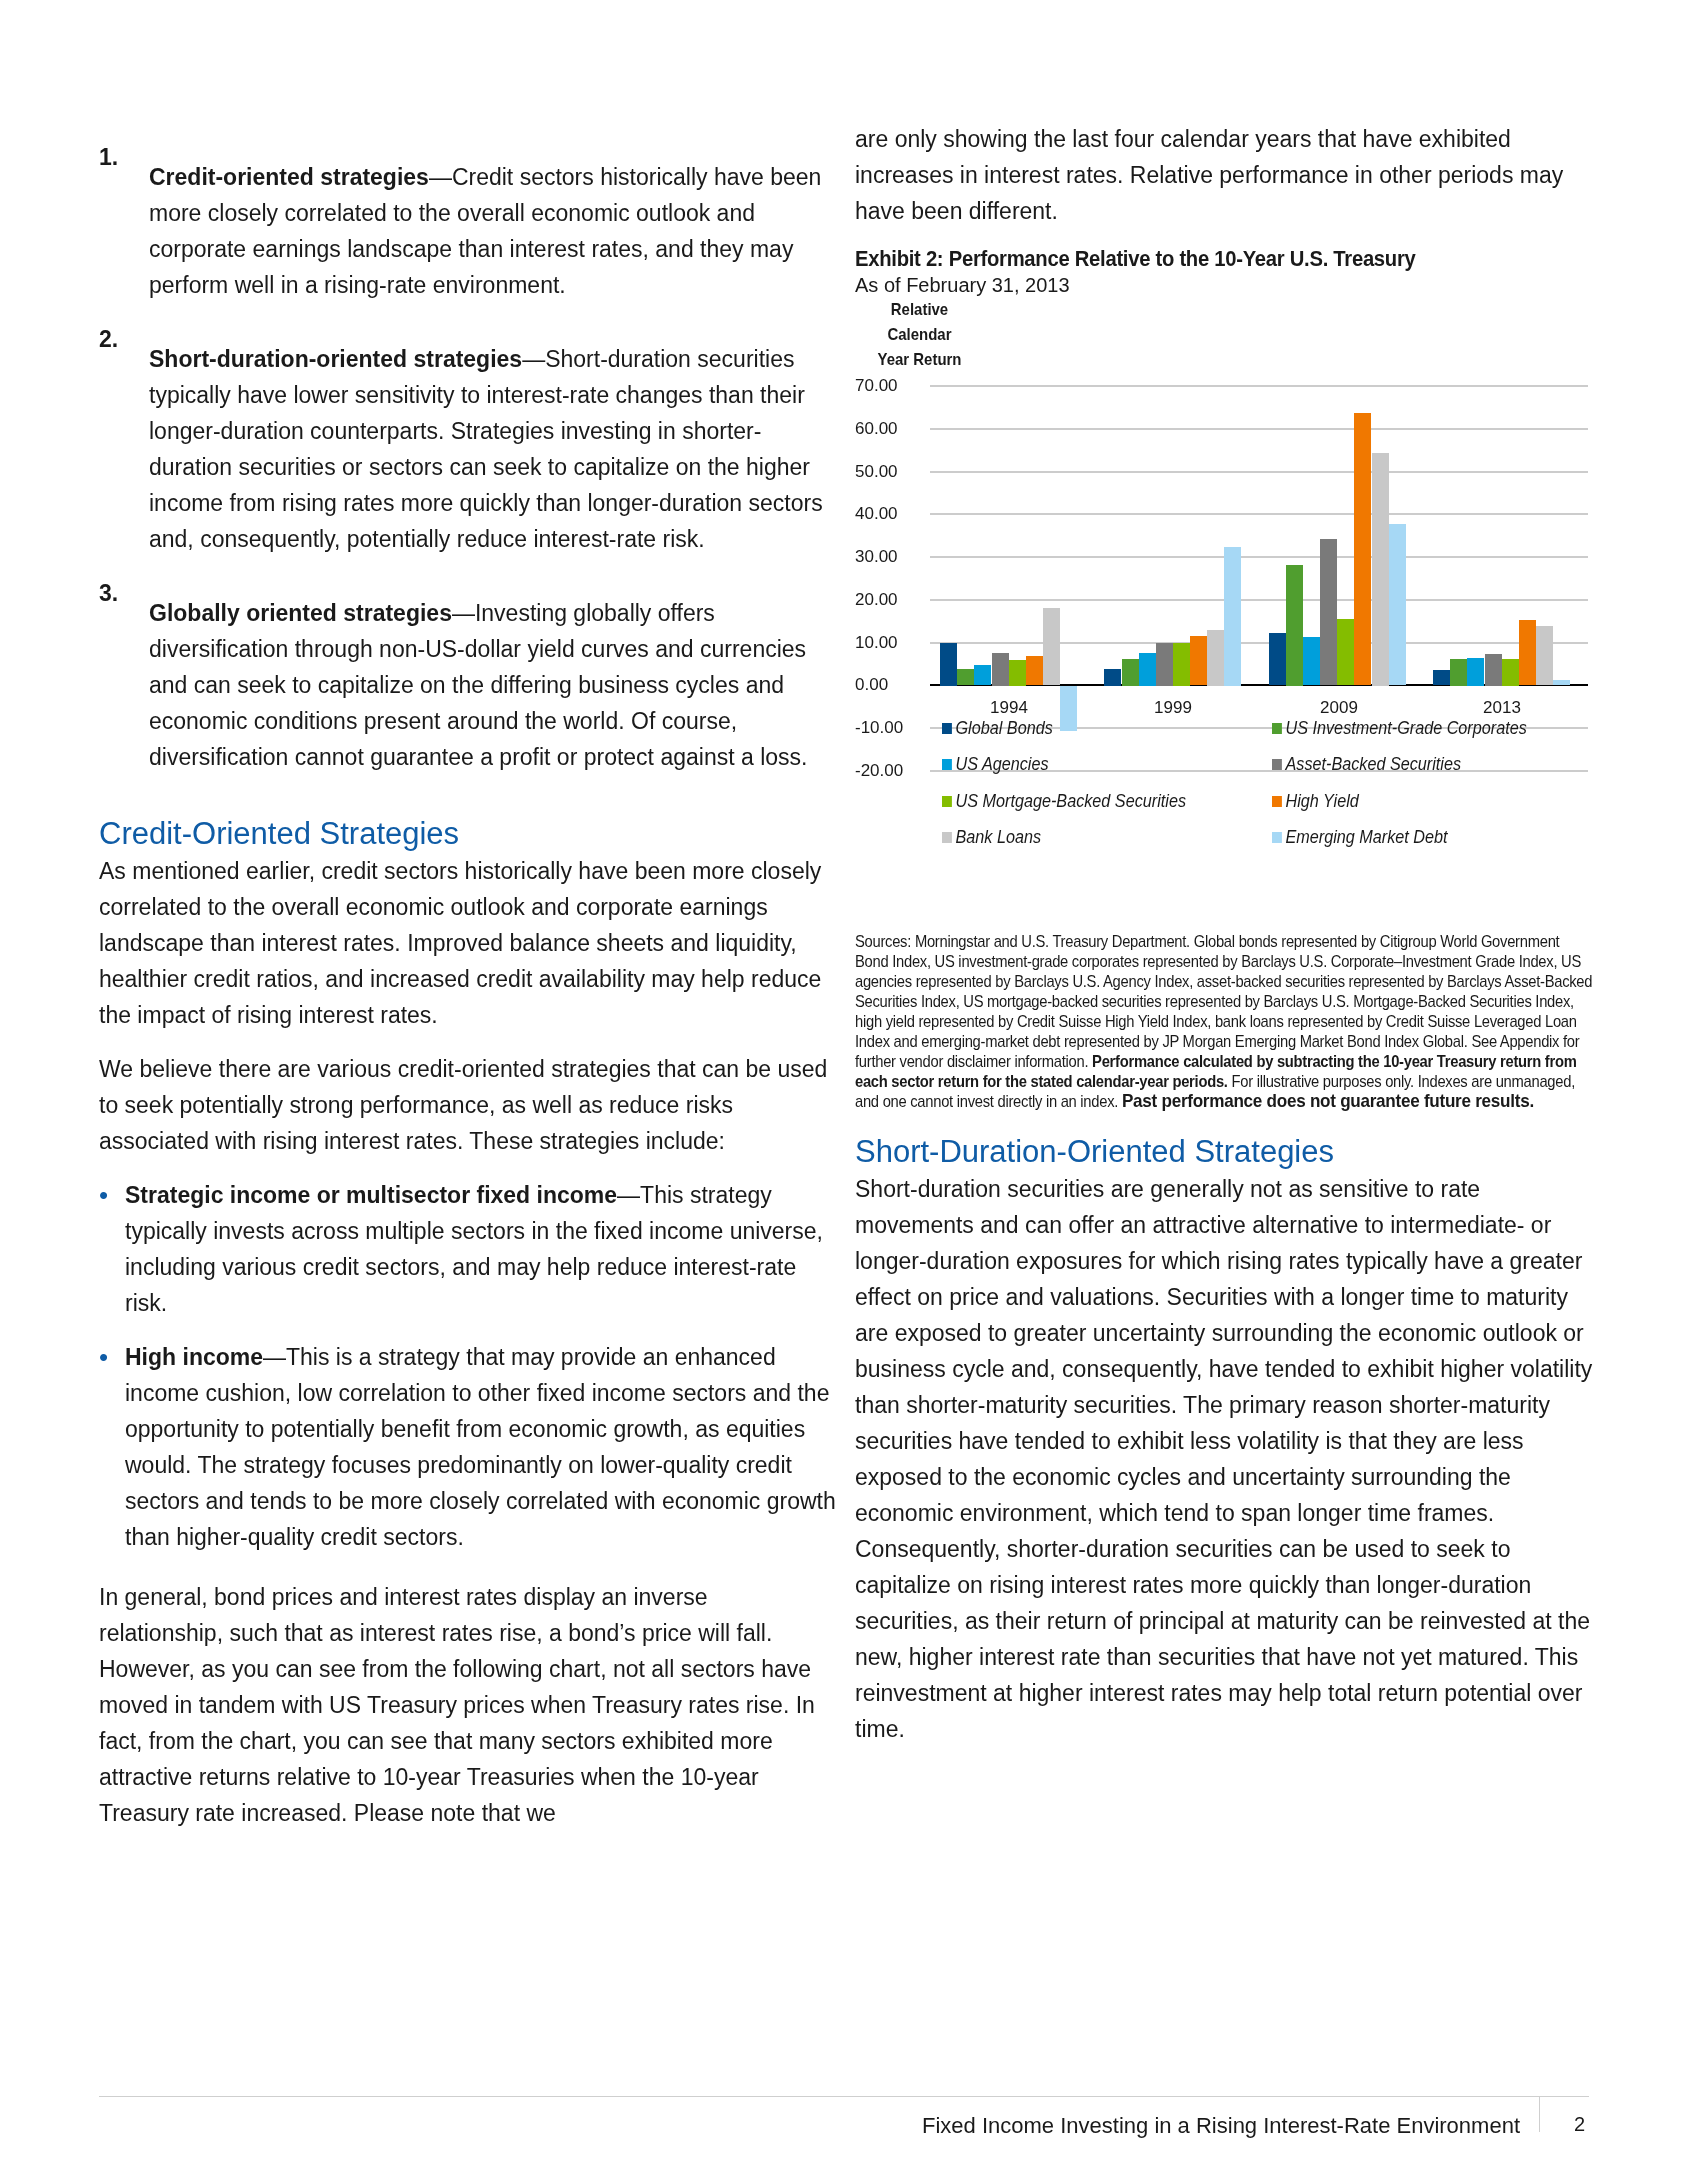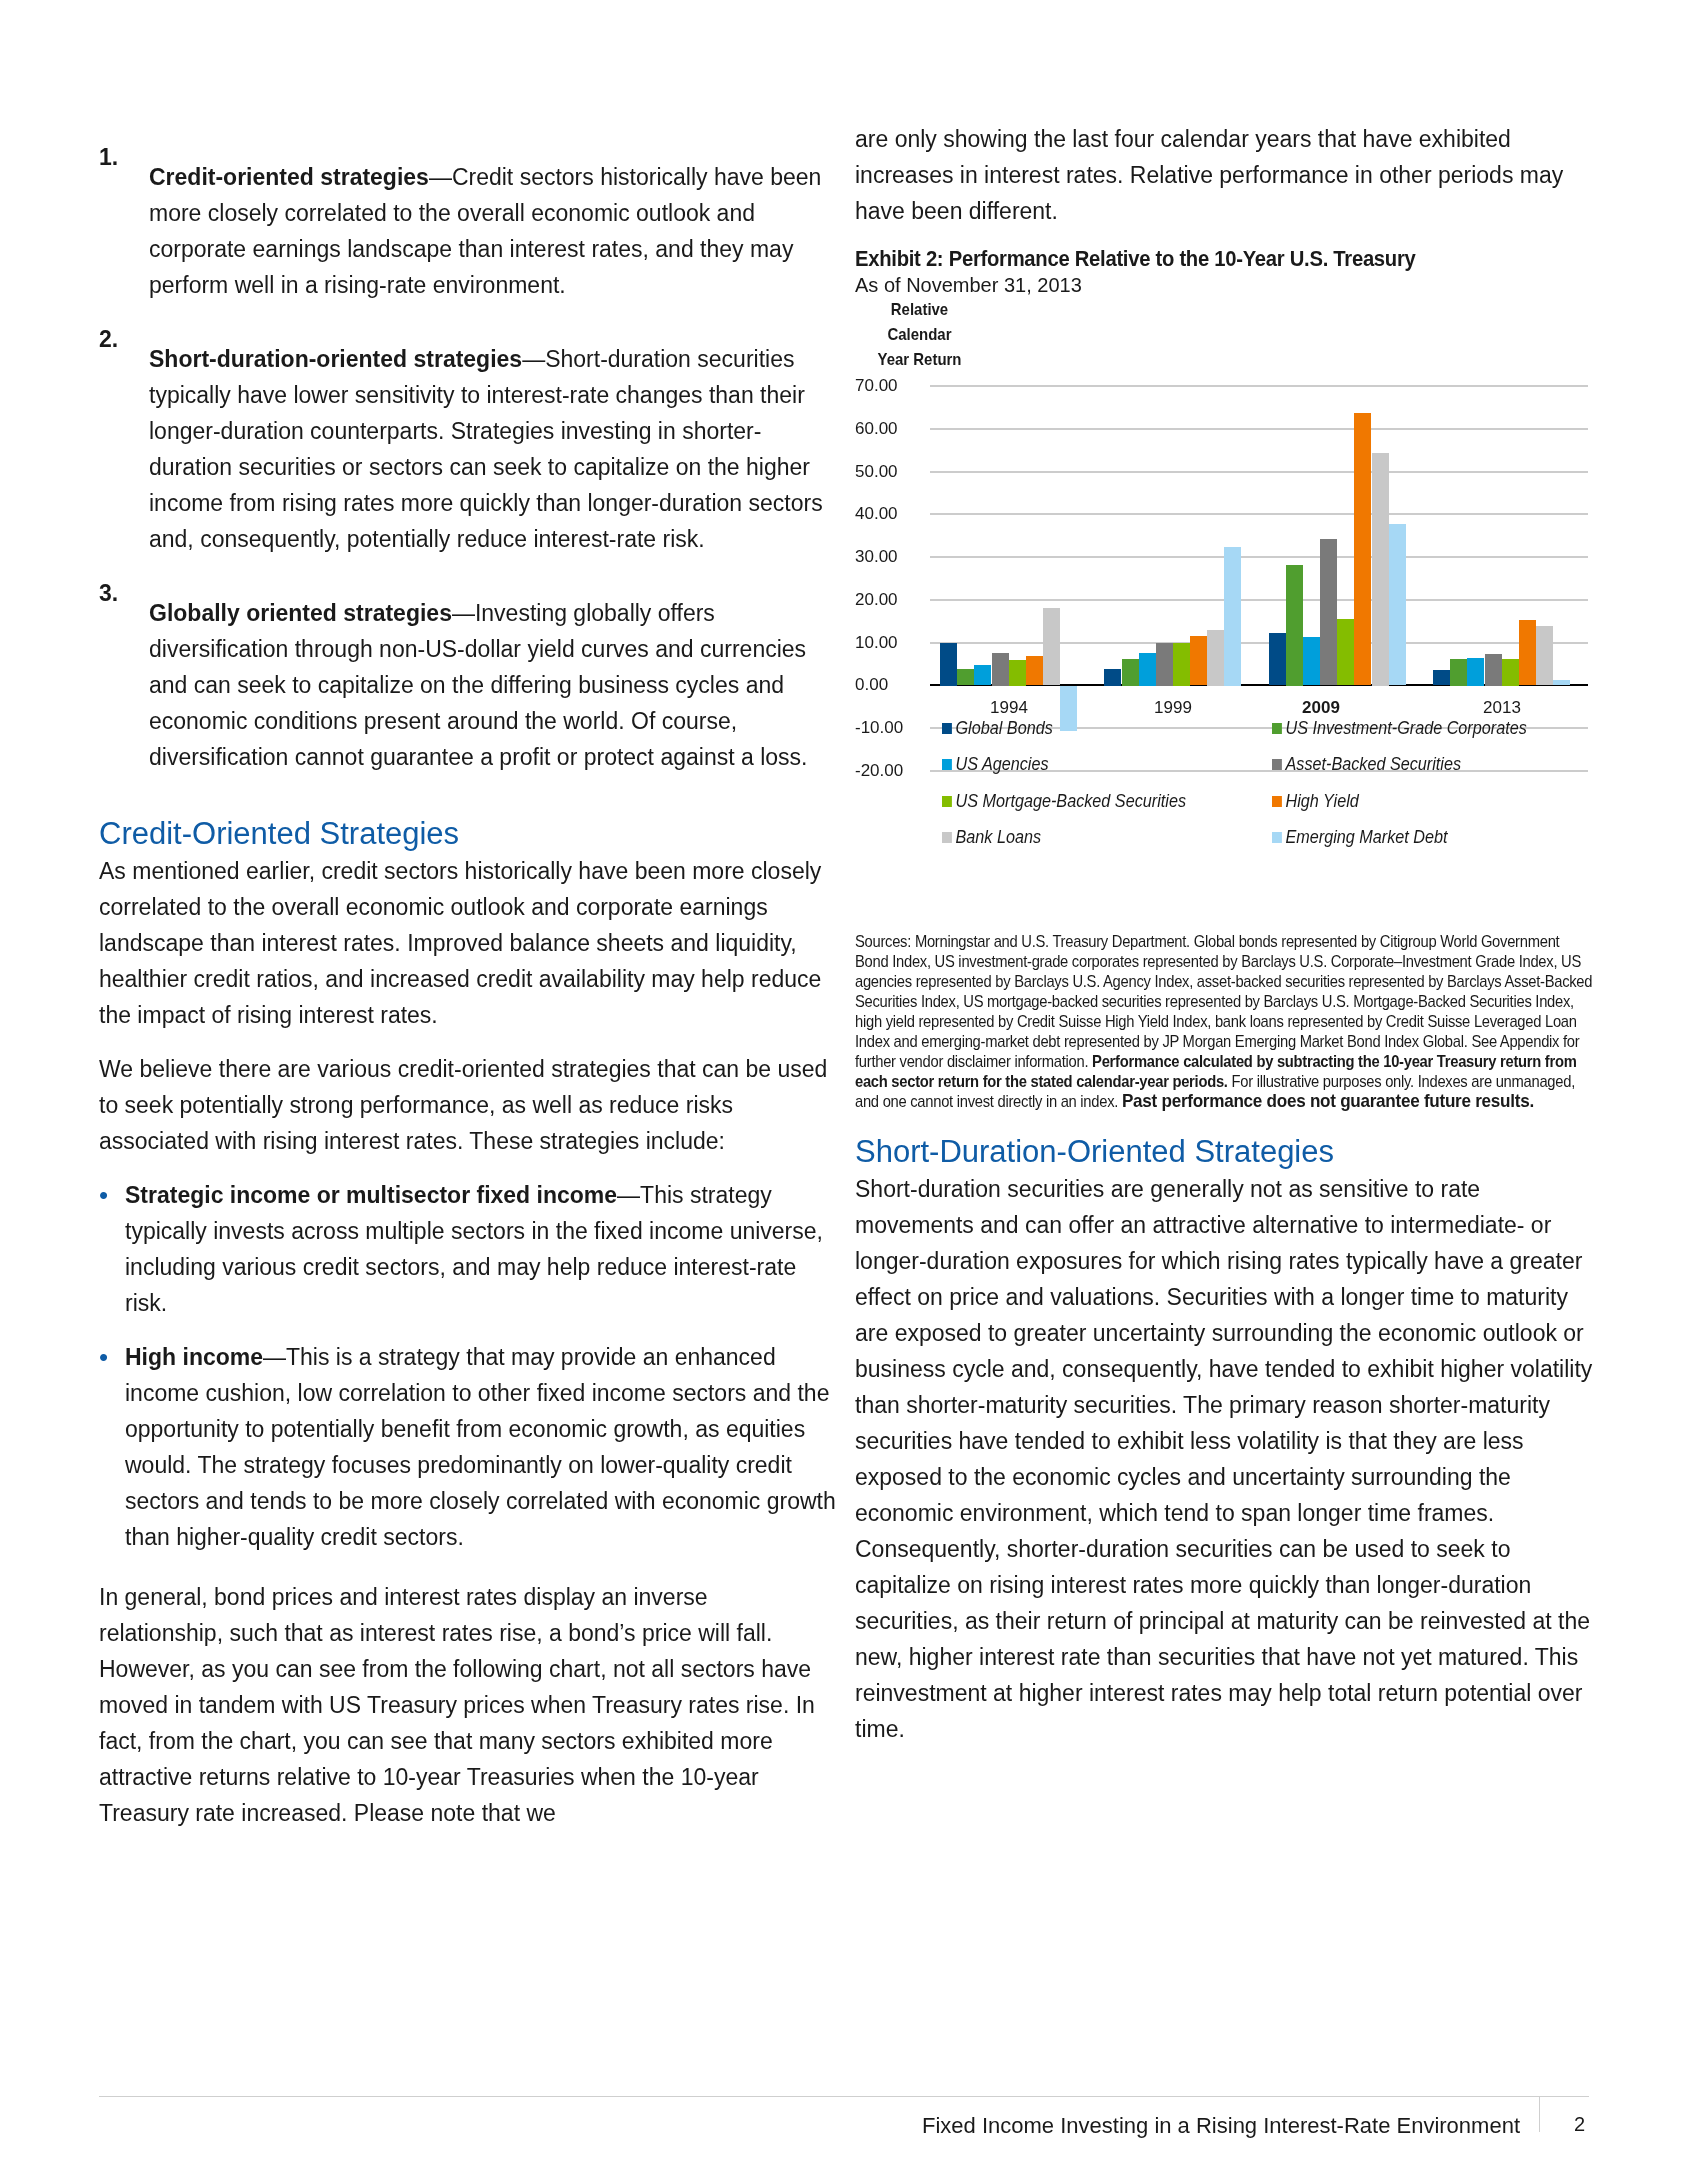--- a/index.html
+++ b/index.html
@@ -75,21 +75,21 @@
     </div>
 
   <div class="gap"></div>
   <p style="margin-top:6px">In general, bond prices and interest rates display an inverse relationship, such that as interest rates rise, a bond’s price will fall. However, as you can see from the following chart, not all sectors have moved in tandem with US Treasury prices when Treasury rates rise. In fact, from the chart, you can see that many sectors exhibited more attractive returns relative to 10-year Treasuries when the 10-year Treasury rate increased. Please note that we</p>
 </div>
 
 <div class="col col-right">
   <p>are only showing the last four calendar years that have exhibited increases in interest rates. Relative performance in other periods may have been different.</p>
   <div style="height:16px"></div>
   <div class="exhibit-title">Exhibit 2: Performance Relative to the 10-Year U.S. Treasury</div>
-  <div class="exhibit-sub">As of November 31, 2013</div>
+  <div class="exhibit-sub">As of February 31, 2013</div>
 
   <div class="chart" id="chart">
     <div class="ylabel">Relative Calendar Year Return</div>
 
   <div class="grid" style="top: 88px;"></div>
       <div class="tick" style="top: 89px;">70.00</div>
       <div class="grid" style="top: 131px;"></div>
       <div class="tick" style="top: 132px;">60.00</div>
       <div class="grid" style="top: 174px;"></div>
       <div class="tick" style="top: 175px;">50.00</div>
@@ -126,21 +126,21 @@
       <div class="bar" style="left: 369px; width: 16.6px; background: rgb(166, 216, 245); top: 250px; height: 139px;"></div>
       <div class="xcat" style="left: 318px; top: 401px;">1999</div>
       <div class="bar" style="left: 414px; width: 16.6px; background: rgb(0, 75, 135); top: 336px; height: 52px;"></div>
       <div class="bar" style="left: 431px; width: 16.6px; background: rgb(80, 158, 47); top: 268px; height: 121px;"></div>
       <div class="bar" style="left: 448px; width: 16.6px; background: rgb(0, 159, 219); top: 340px; height: 48px;"></div>
       <div class="bar" style="left: 465px; width: 16.6px; background: rgb(122, 122, 122); top: 242px; height: 146px;"></div>
       <div class="bar" style="left: 482px; width: 16.6px; background: rgb(132, 189, 0); top: 322px; height: 66px;"></div>
       <div class="bar" style="left: 499px; width: 16.6px; background: rgb(240, 120, 0); top: 116px; height: 272px;"></div>
       <div class="bar" style="left: 517px; width: 16.6px; background: rgb(200, 200, 200); top: 156px; height: 233px;"></div>
       <div class="bar" style="left: 534px; width: 16.6px; background: rgb(166, 216, 245); top: 227px; height: 161px;"></div>
-      <div class="xcat" style="left: 466px; top: 401px; font-weight: bold;">2009</div>
+      <div class="xcat" style="left: 484px; top: 401px;">2009</div>
       <div class="bar" style="left: 578px; width: 16.6px; background: rgb(0, 75, 135); top: 373px; height: 15.4px;"></div>
       <div class="bar" style="left: 595px; width: 16.6px; background: rgb(80, 158, 47); top: 362px; height: 26.5px;"></div>
       <div class="bar" style="left: 612px; width: 16.6px; background: rgb(0, 159, 219); top: 361px; height: 28px;"></div>
       <div class="bar" style="left: 630px; width: 16.6px; background: rgb(122, 122, 122); top: 357px; height: 32px;"></div>
       <div class="bar" style="left: 647px; width: 16.6px; background: rgb(132, 189, 0); top: 362px; height: 26.5px;"></div>
       <div class="bar" style="left: 664px; width: 16.6px; background: rgb(240, 120, 0); top: 323px; height: 65px;"></div>
       <div class="bar" style="left: 681px; width: 16.6px; background: rgb(200, 200, 200); top: 329px; height: 59px;"></div>
       <div class="bar" style="left: 698px; width: 16.6px; background: rgb(166, 216, 245); top: 383px; height: 5.1px;"></div>
       <div class="xcat" style="left: 647px; top: 401px;">2013</div>
       <div class="legend" id="legend">

